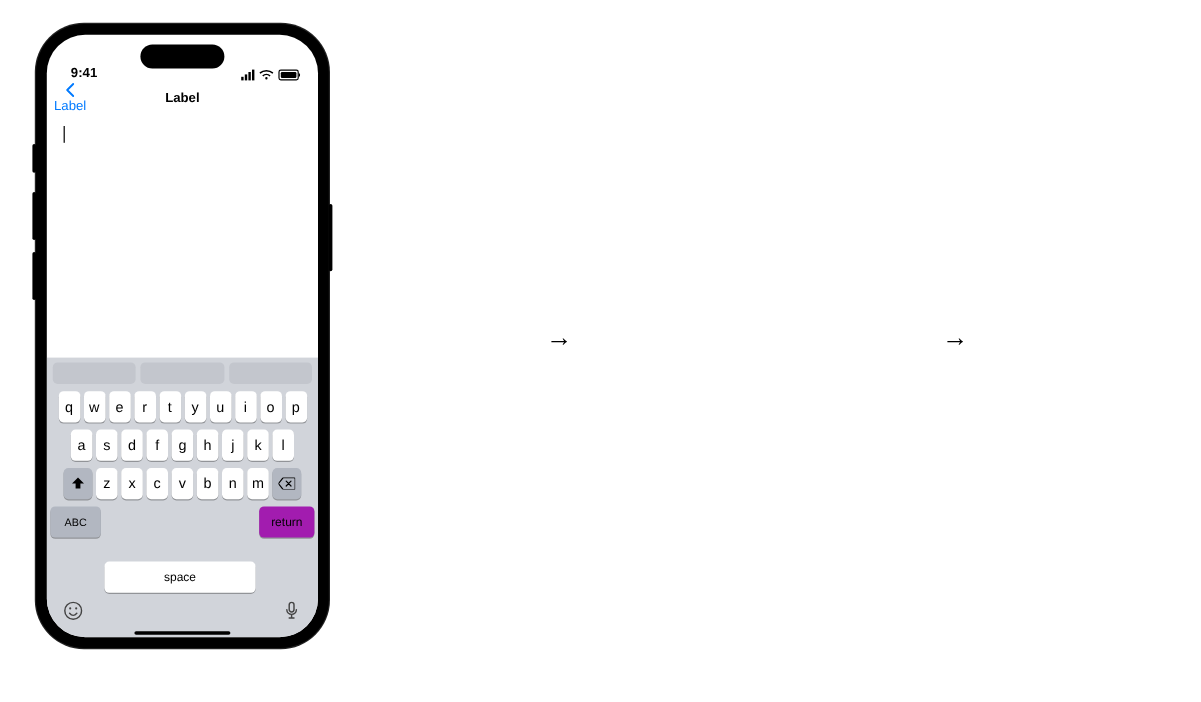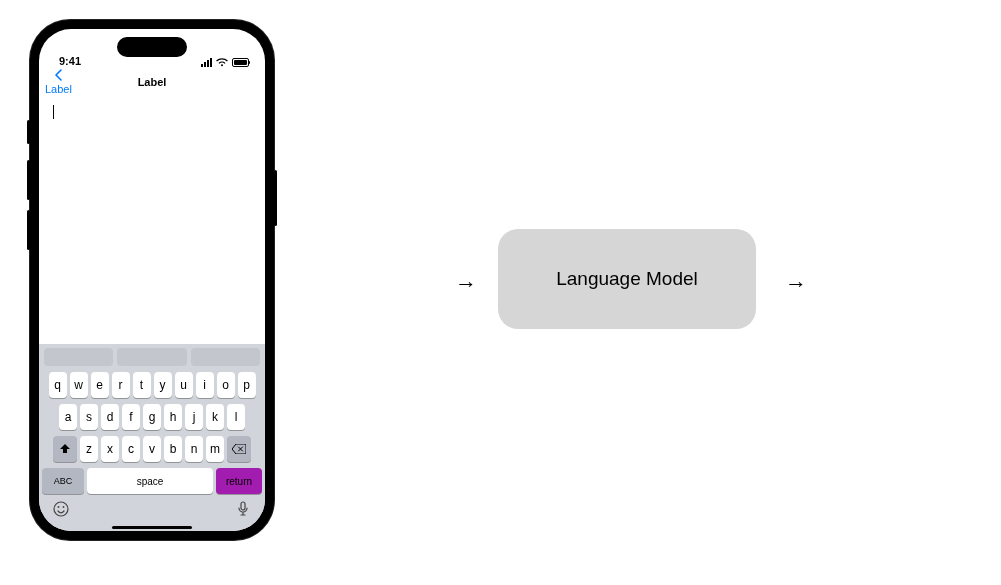--- a/index.html
+++ b/index.html
@@ -86,21 +86,21 @@
   .key {
     width:18px; height:26px;
     background:#fff; border-radius:4px;
     box-shadow: 0 1px 0 rgba(0,0,0,0.3);
     display:flex; align-items:center; justify-content:center;
     font-size:12px;
   }
   .key.shift, .key.del { width:24px; background:#b2b7c1; }
   .bottom-row { display:flex; gap:3px; margin-bottom:6px; }
   .key.abc { flex:0 0 42px; height:26px; font-size:9px; background:#b2b7c1;}
-  .key.space { flex:1; height:26px; font-size:10px;}
+  .key.space { flex:1; height:26px; font-size:10px;margin-top:46px;}
   .key.return { flex:0 0 46px; height:26px; font-size:10px; background:#a21caf;}
   .kb-footer { display:flex; justify-content:space-between; padding:0 10px 4px 10px; }
   .kb-icon { width:18px; height:18px; display:flex; align-items:center; justify-content:center;}
   .home-ind { width:80px; height:3px; background:#000; border-radius:2px; margin:4px auto 0 auto;}
 
   
   .arrow {
     position:absolute;
     font-size:22px;
     line-height:1;
@@ -238,18 +238,15 @@
               </svg>
           </div>
         </div>
         <div class="home-ind"></div>
       </div>
 
     </div>
   </div>
 
   <div class="arrow a1" data-bind="diagram.arrow_glyph">→</div>
-  <div class="lm-box">
-    <span data-bind="diagram.box_label">Language Model</span>
-  </div>
   <div class="arrow a2" data-bind="diagram.arrow_glyph">→</div>
 
 </div>
 
 </body></html>

